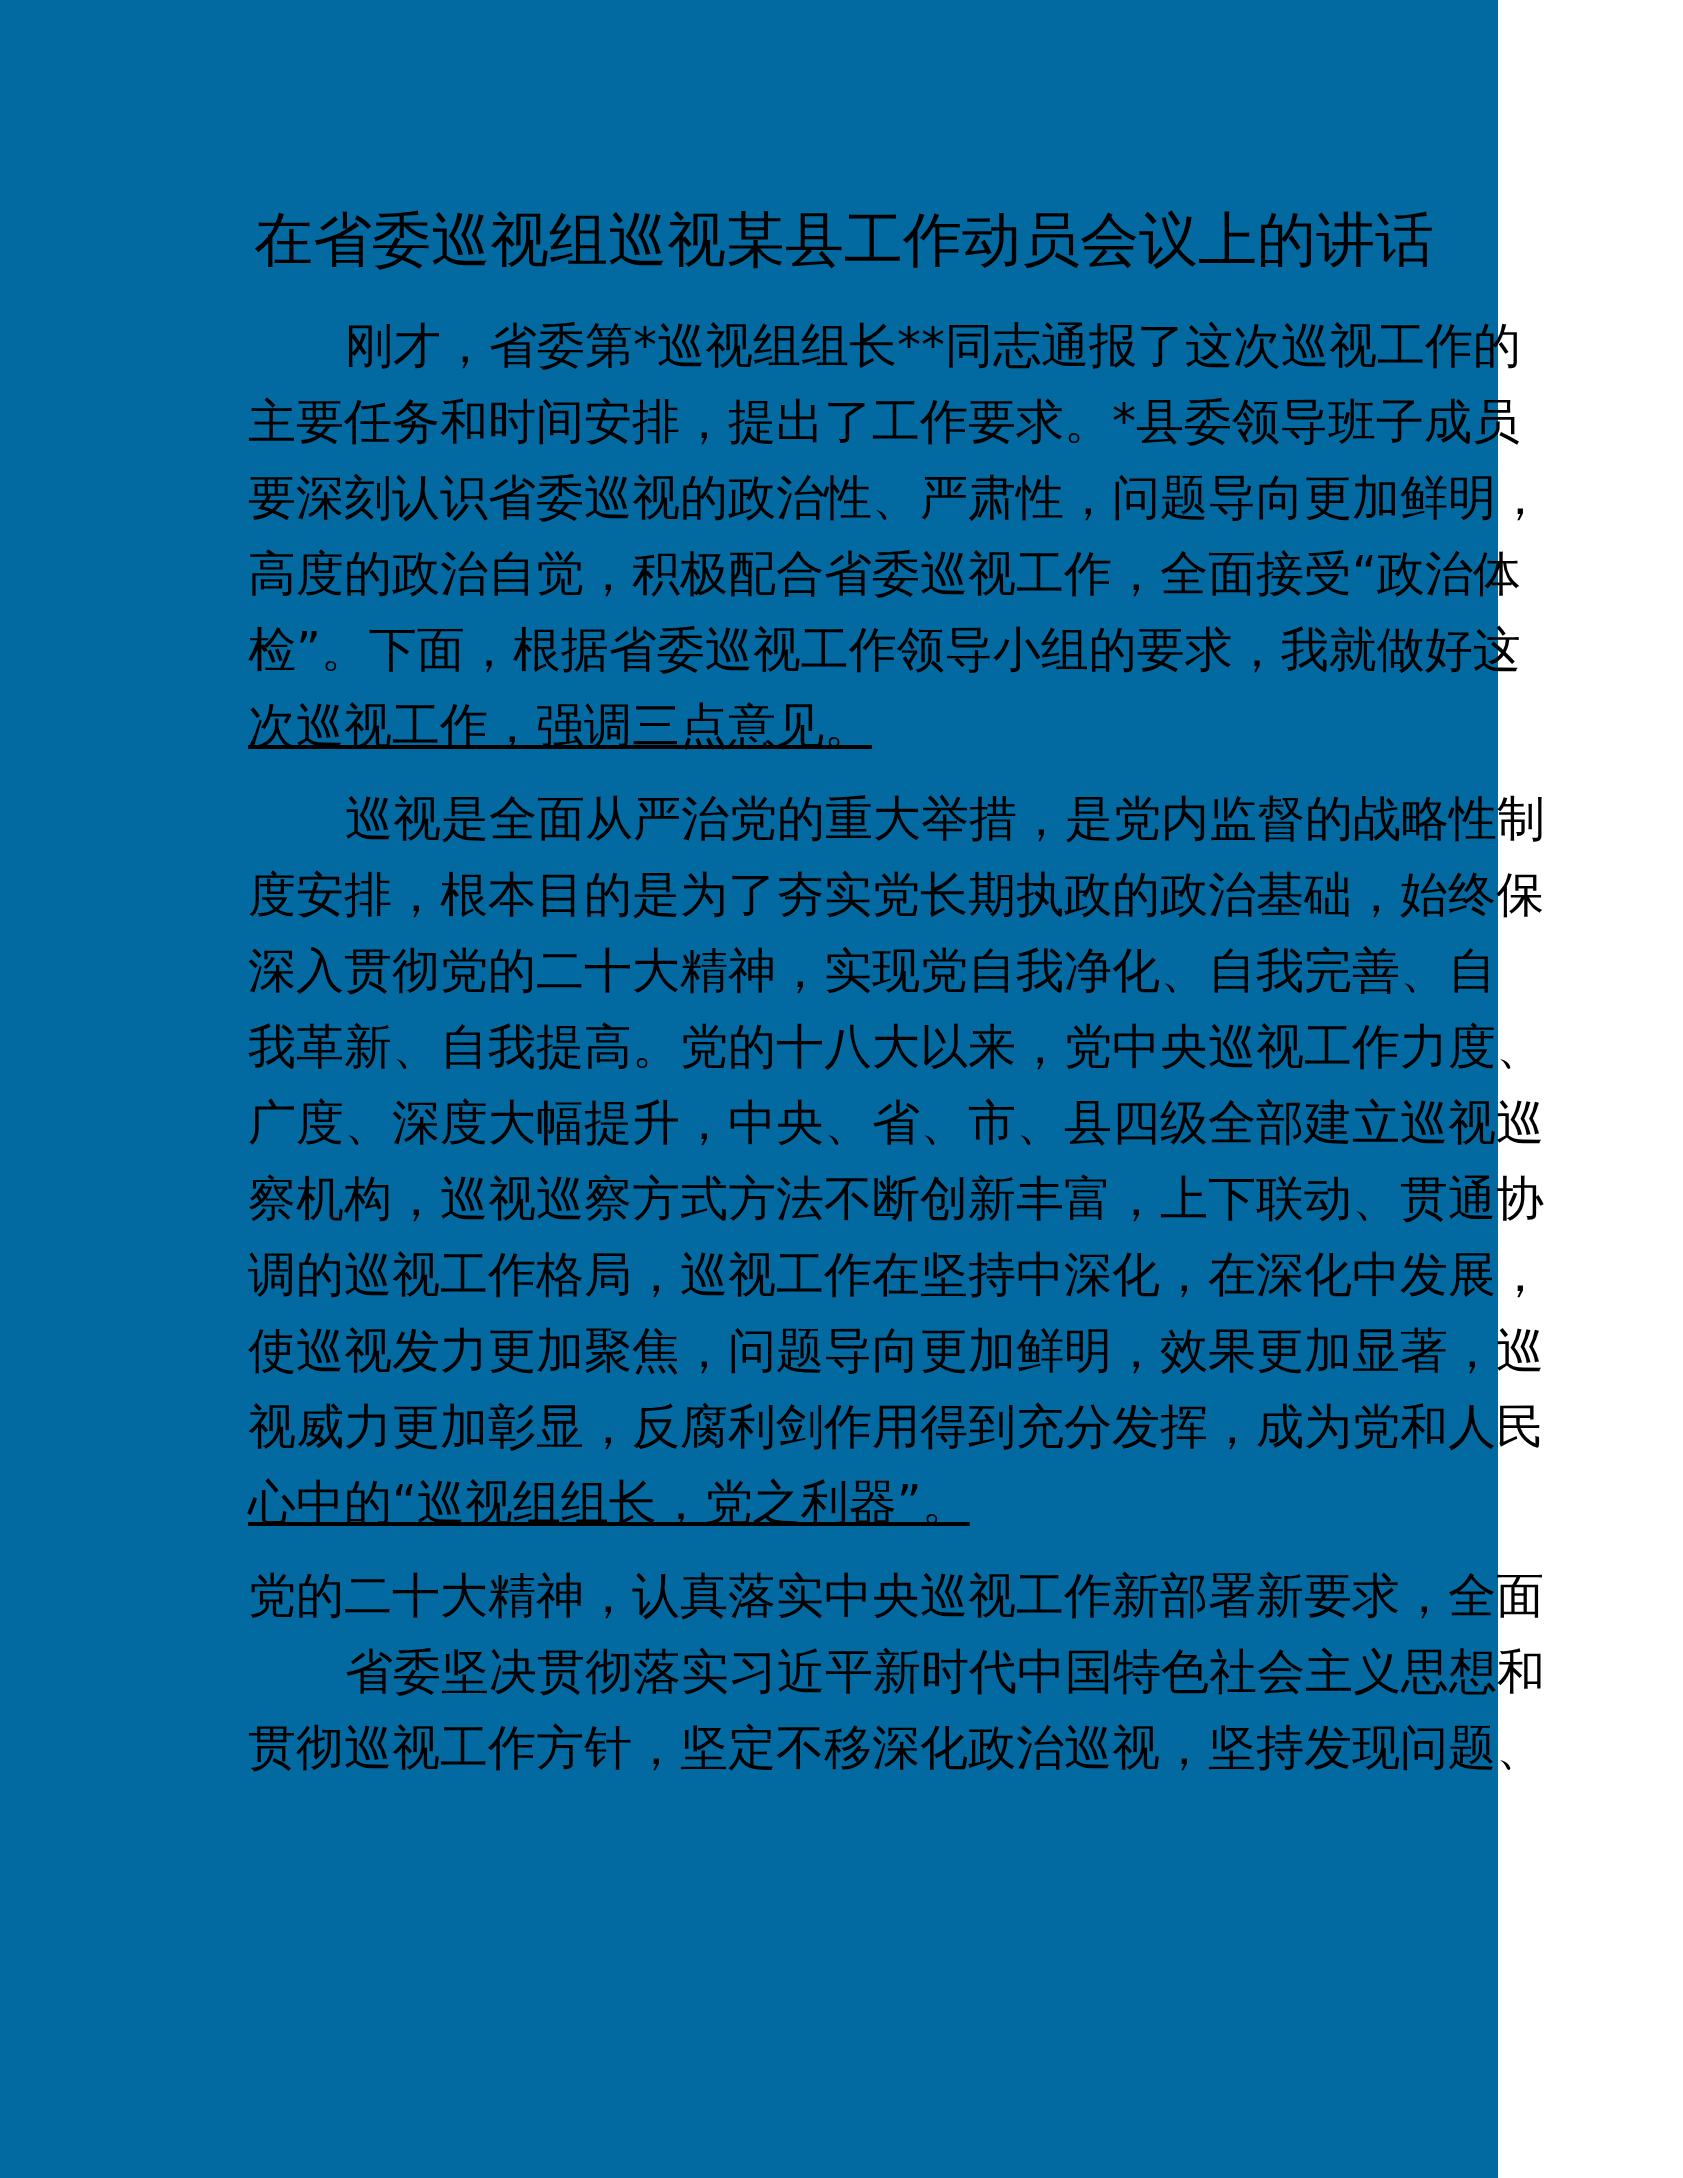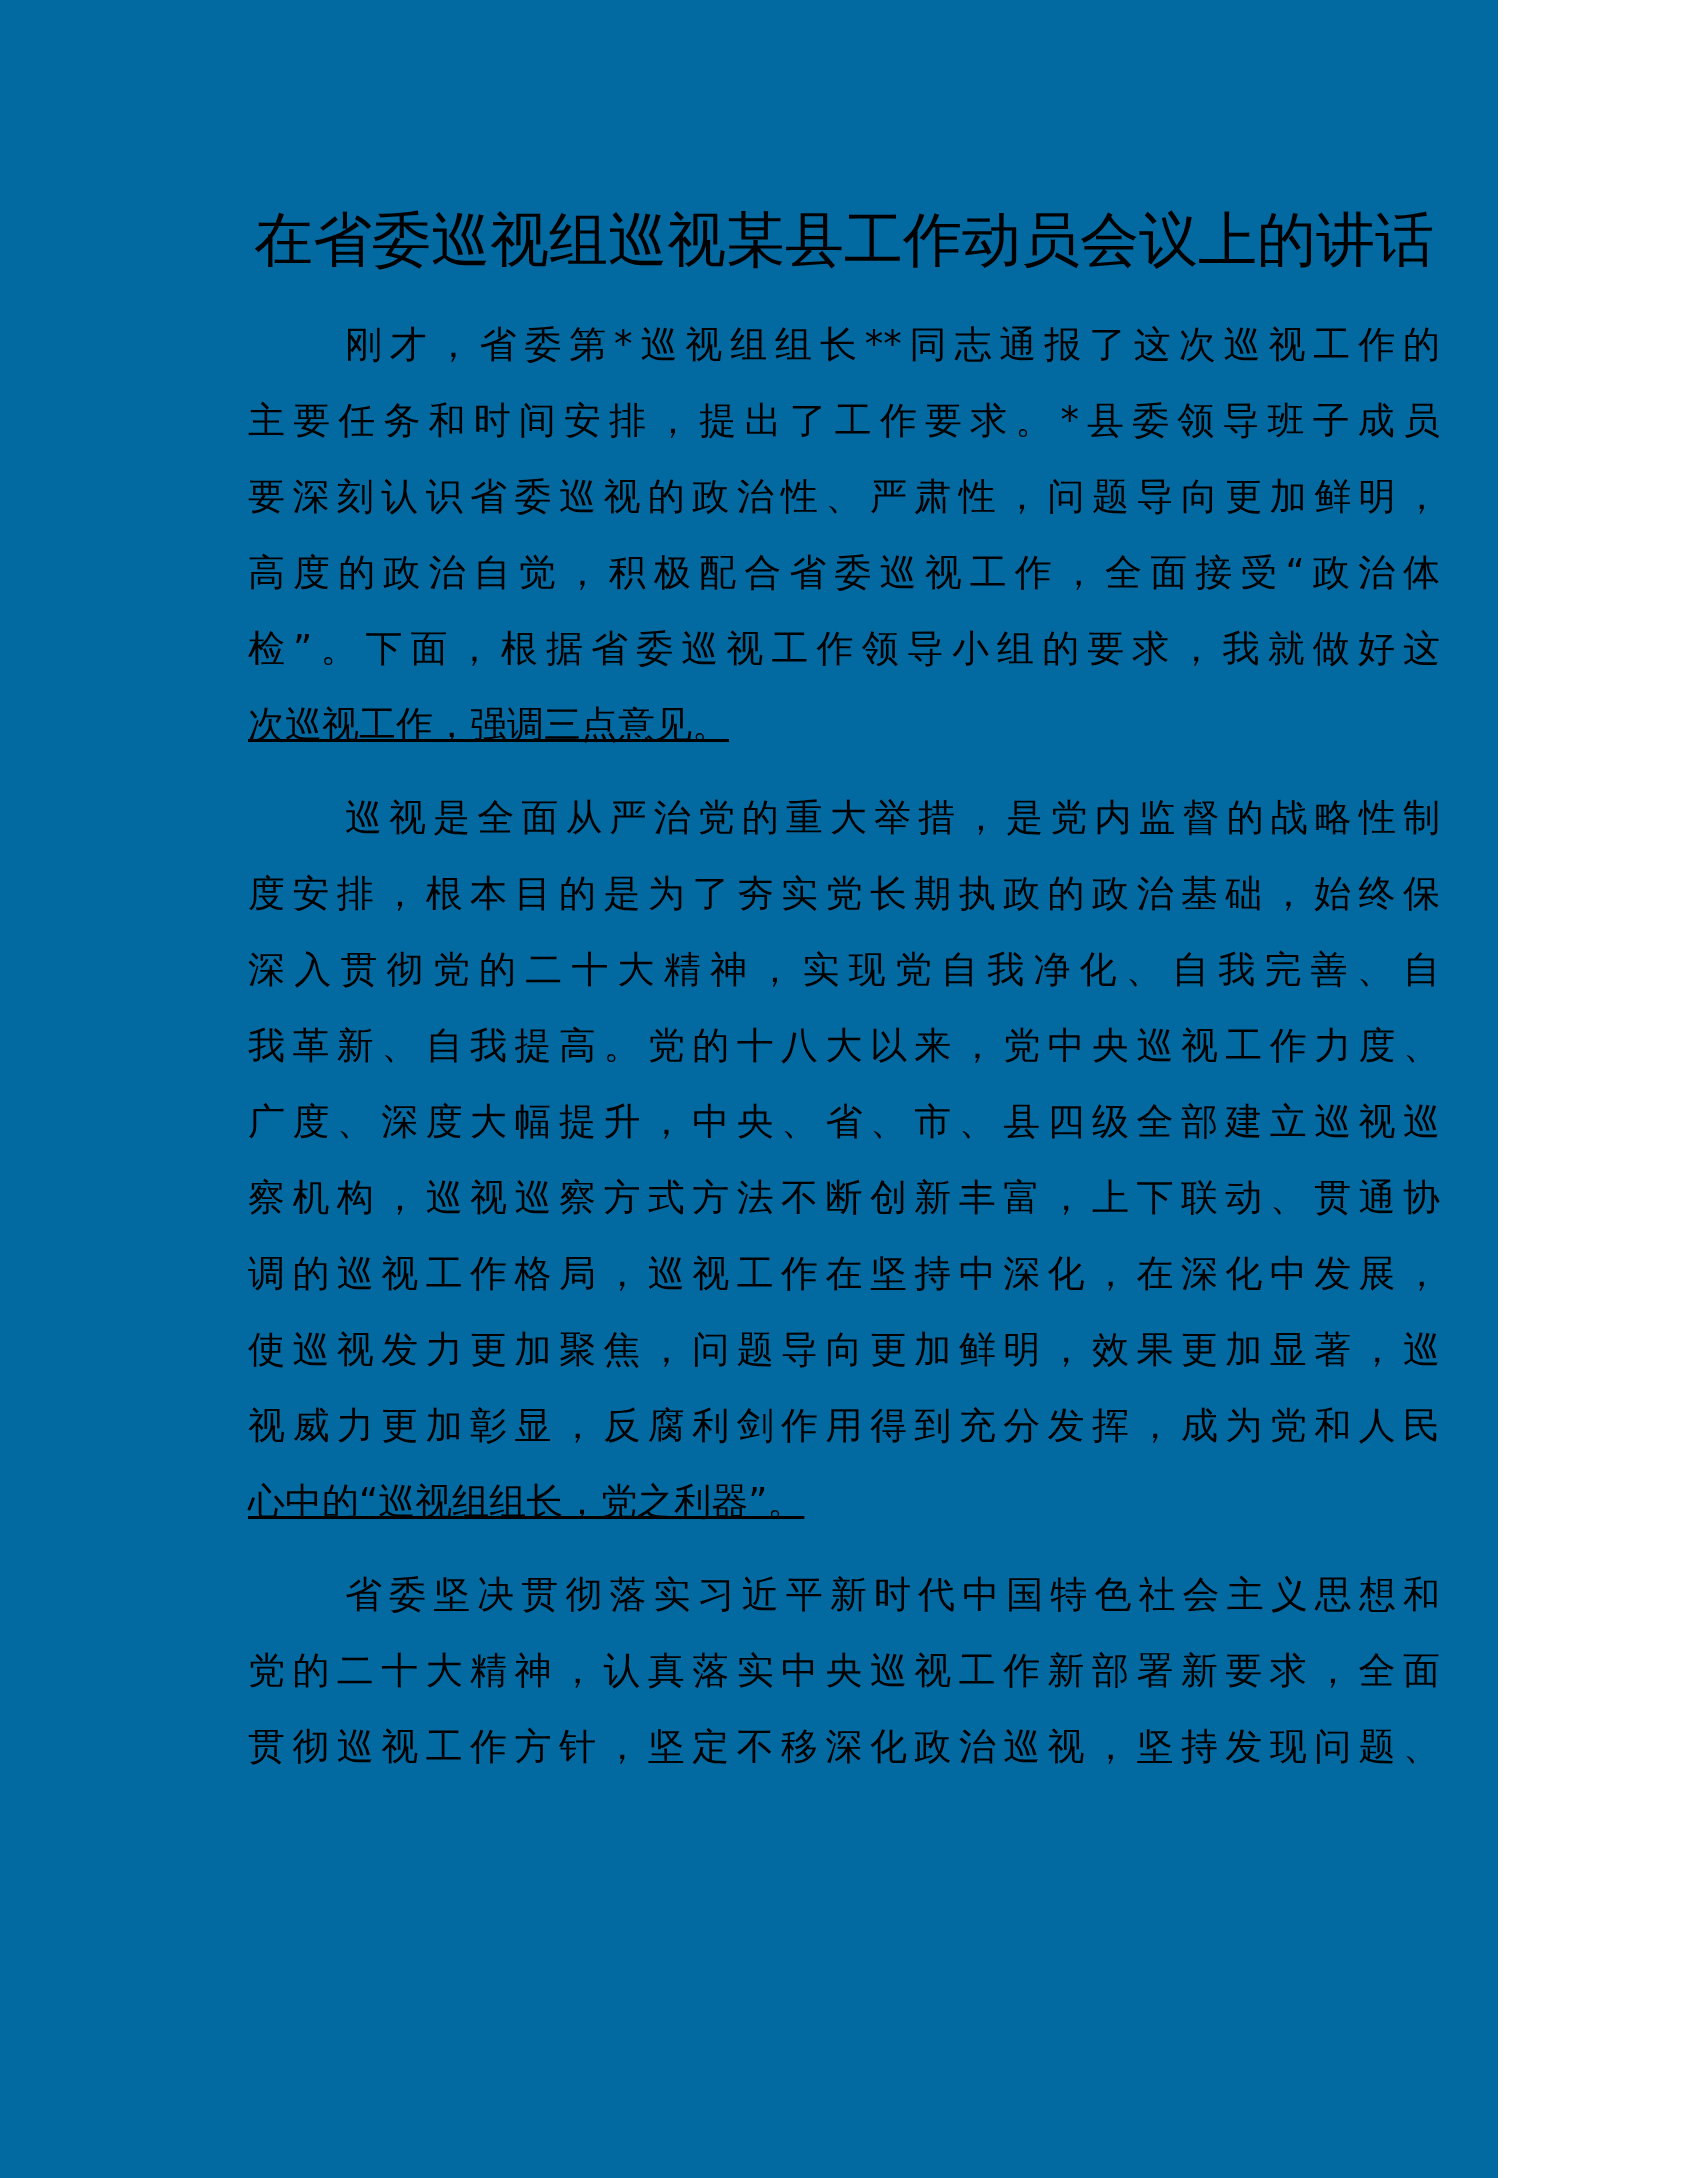--- a/index.html
+++ b/index.html
@@ -42,21 +42,21 @@
       top: 307px;
     }
     .para {
       margin: 0 0 17px 0;
       padding: 0;
     }
     .line {
       display: block;
       height: 76px;
       line-height: 76px;
-      font-size: 37px;
+      font-size: 48px;
       white-space: nowrap;
       overflow: visible;
       text-align: justify;
       text-align-last: justify;
     }
     .line.last {
       text-align: left;
       text-align-last: left;
       text-decoration: underline;
     }
@@ -90,20 +90,20 @@
       <span class="line">我革新、自我提高。党的十八大以来，党中央巡视工作力度、</span>
       <span class="line">广度、深度大幅提升，中央、省、市、县四级全部建立巡视巡</span>
       <span class="line">察机构，巡视巡察方式方法不断创新丰富，上下联动、贯通协</span>
       <span class="line">调的巡视工作格局，巡视工作在坚持中深化，在深化中发展，</span>
       <span class="line">使巡视发力更加聚焦，问题导向更加鲜明，效果更加显著，巡</span>
       <span class="line">视威力更加彰显，反腐利剑作用得到充分发挥，成为党和人民</span>
       <span class="line last">心中的“巡视组组长，党之利器”。</span>
     </p>
 
     <p class="para">
+      <span class="line">党的二十大精神，认真落实中央巡视工作新部署新要求，全面</span>
       <span class="line indent">省委坚决贯彻落实习近平新时代中国特色社会主义思想和</span>
-      <span class="line">党的二十大精神，认真落实中央巡视工作新部署新要求，全面</span>
       <span class="line">贯彻巡视工作方针，坚定不移深化政治巡视，坚持发现问题、</span>
     </p>
 
   </div>
 </div>
 
 
 </body></html>

